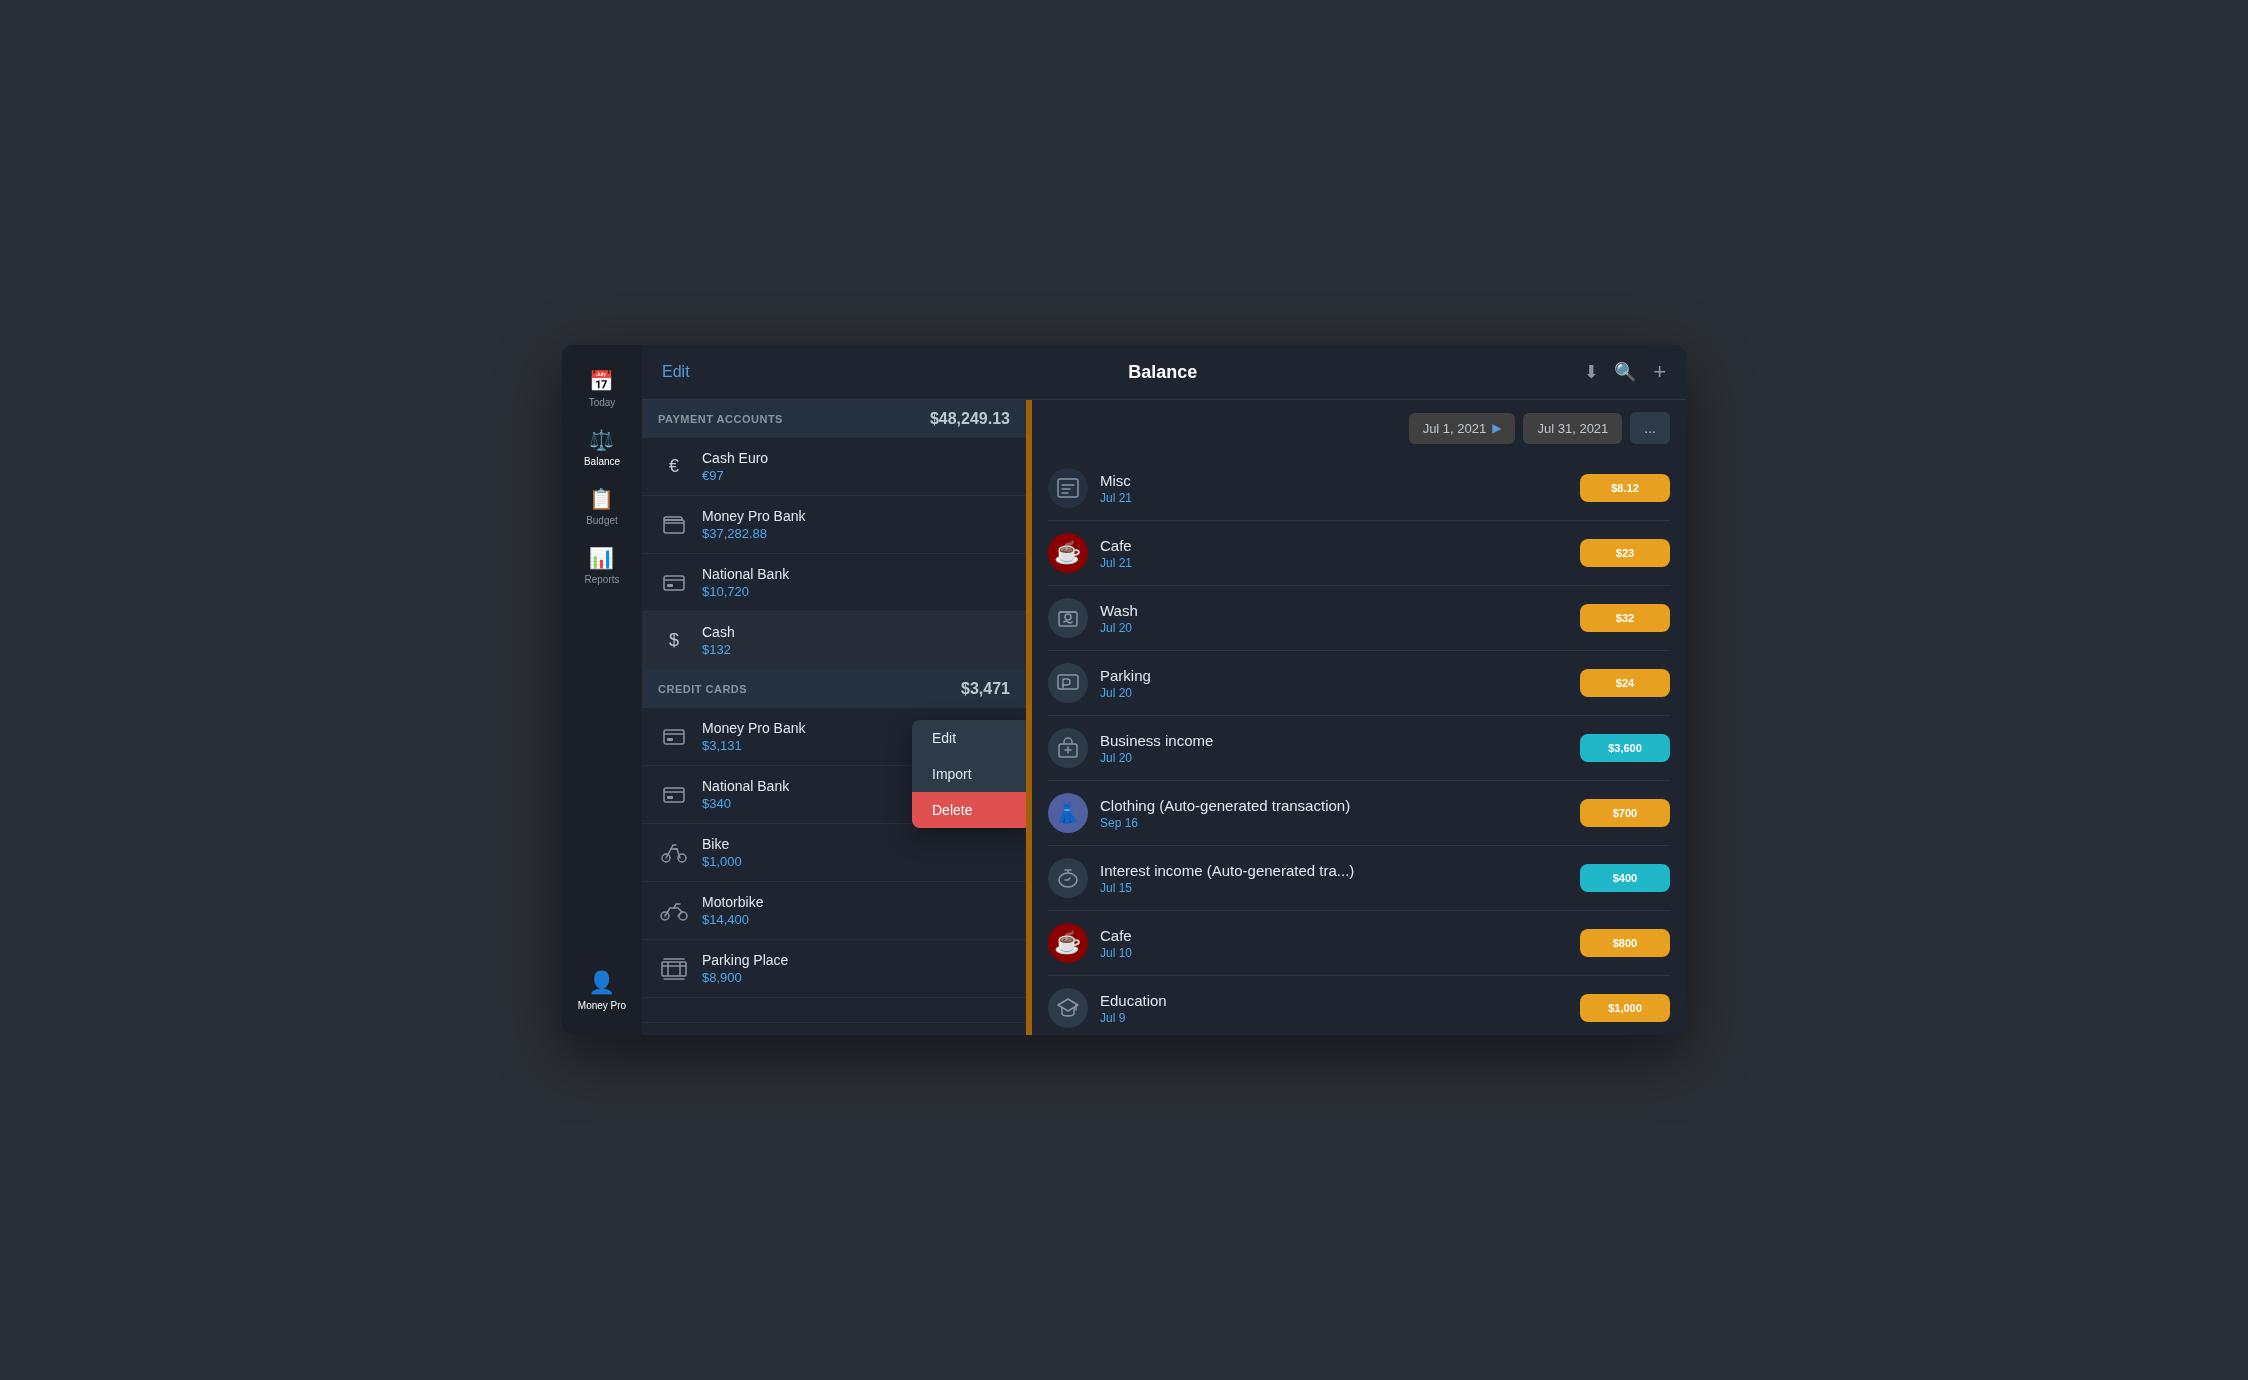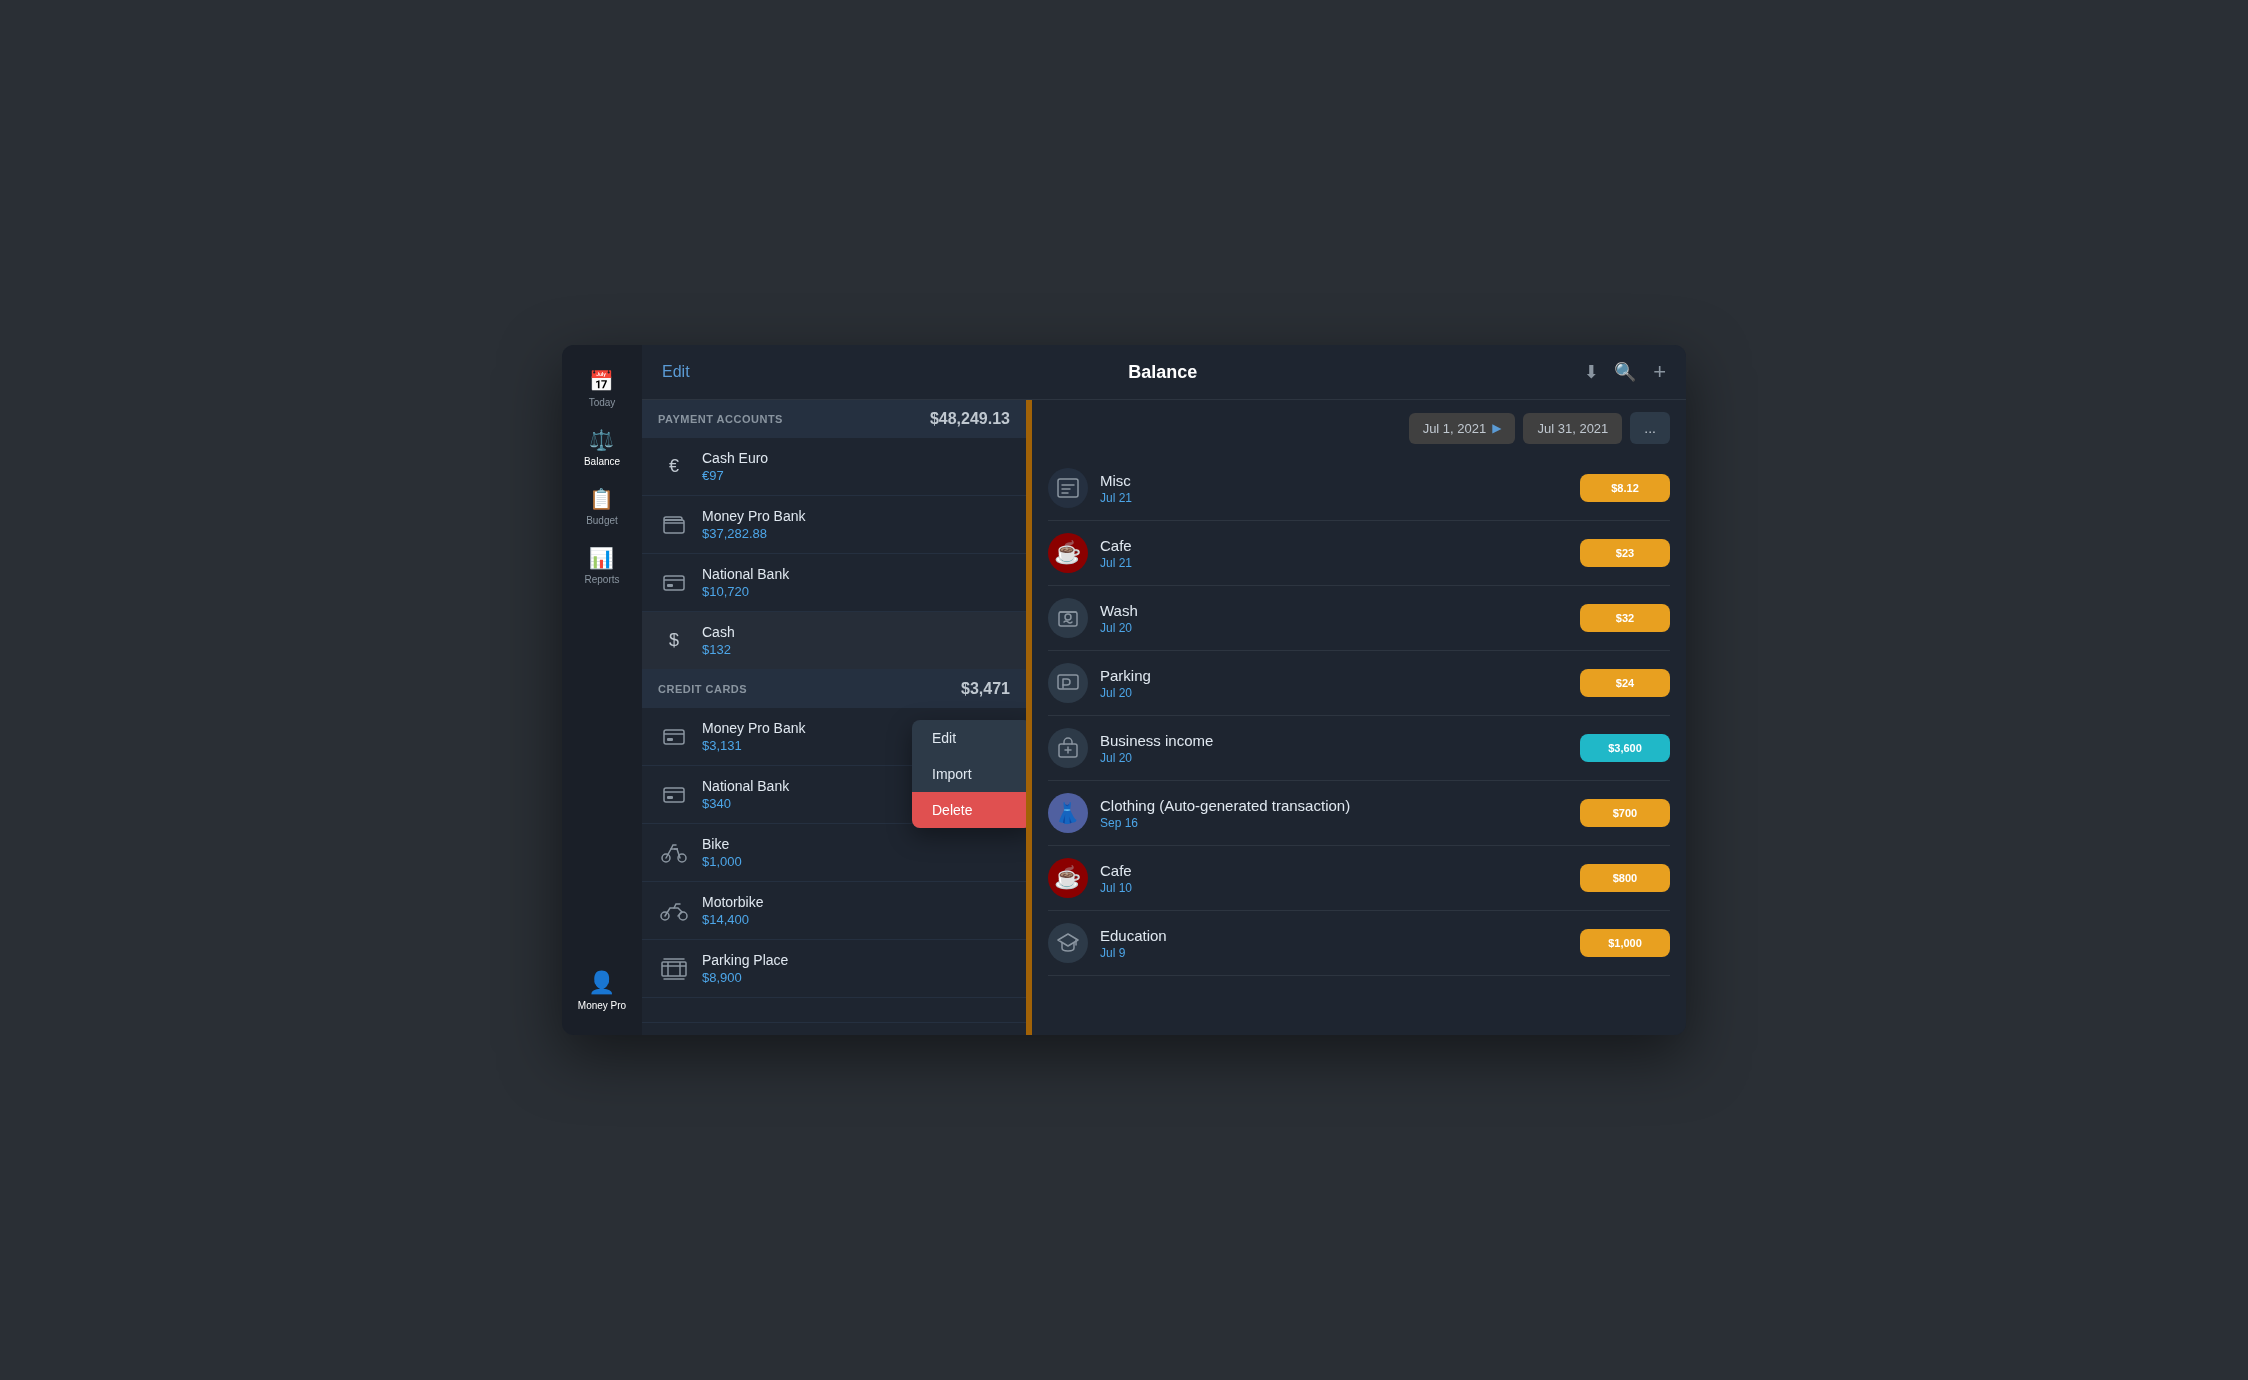--- a/index.html
+++ b/index.html
@@ -539,20 +539,34 @@
 
           <div class="transaction-item">
             <div class="transaction-icon" style="background:#5060a0;font-size:20px;">👗</div>
             <div class="transaction-info">
               <div class="transaction-name">Clothing (Auto-generated transaction)</div>
               <div class="transaction-date">Sep 16</div>
             </div>
             <div class="transaction-amount amount-expense">$700</div>
           </div>
 
+          <div class="transaction-item">
+            <div class="transaction-icon">
+              <svg width="24" height="24" viewBox="0 0 24 24" fill="none">
+                <ellipse cx="12" cy="14" rx="9" ry="7" stroke="#8a95a0" stroke-width="1.5" fill="none"></ellipse>
+                <path d="M12 7V4M9 4h6" stroke="#8a95a0" stroke-width="1.5" stroke-linecap="round"></path>
+                <path d="M9 14h3l2-2" stroke="#8a95a0" stroke-width="1.5" stroke-linecap="round"></path>
+              </svg>
+            </div>
+            <div class="transaction-info">
+              <div class="transaction-name">Interest income (Auto-generated tra...)</div>
+              <div class="transaction-date">Jul 15</div>
+            </div>
+            <div class="transaction-amount amount-income">$400</div>
+          </div>
 
           <div class="transaction-item">
             <div class="transaction-icon" style="background:#8B0000;font-size:22px;">☕</div>
             <div class="transaction-info">
               <div class="transaction-name">Cafe</div>
               <div class="transaction-date">Jul 10</div>
             </div>
             <div class="transaction-amount amount-expense">$800</div>
           </div>
 

